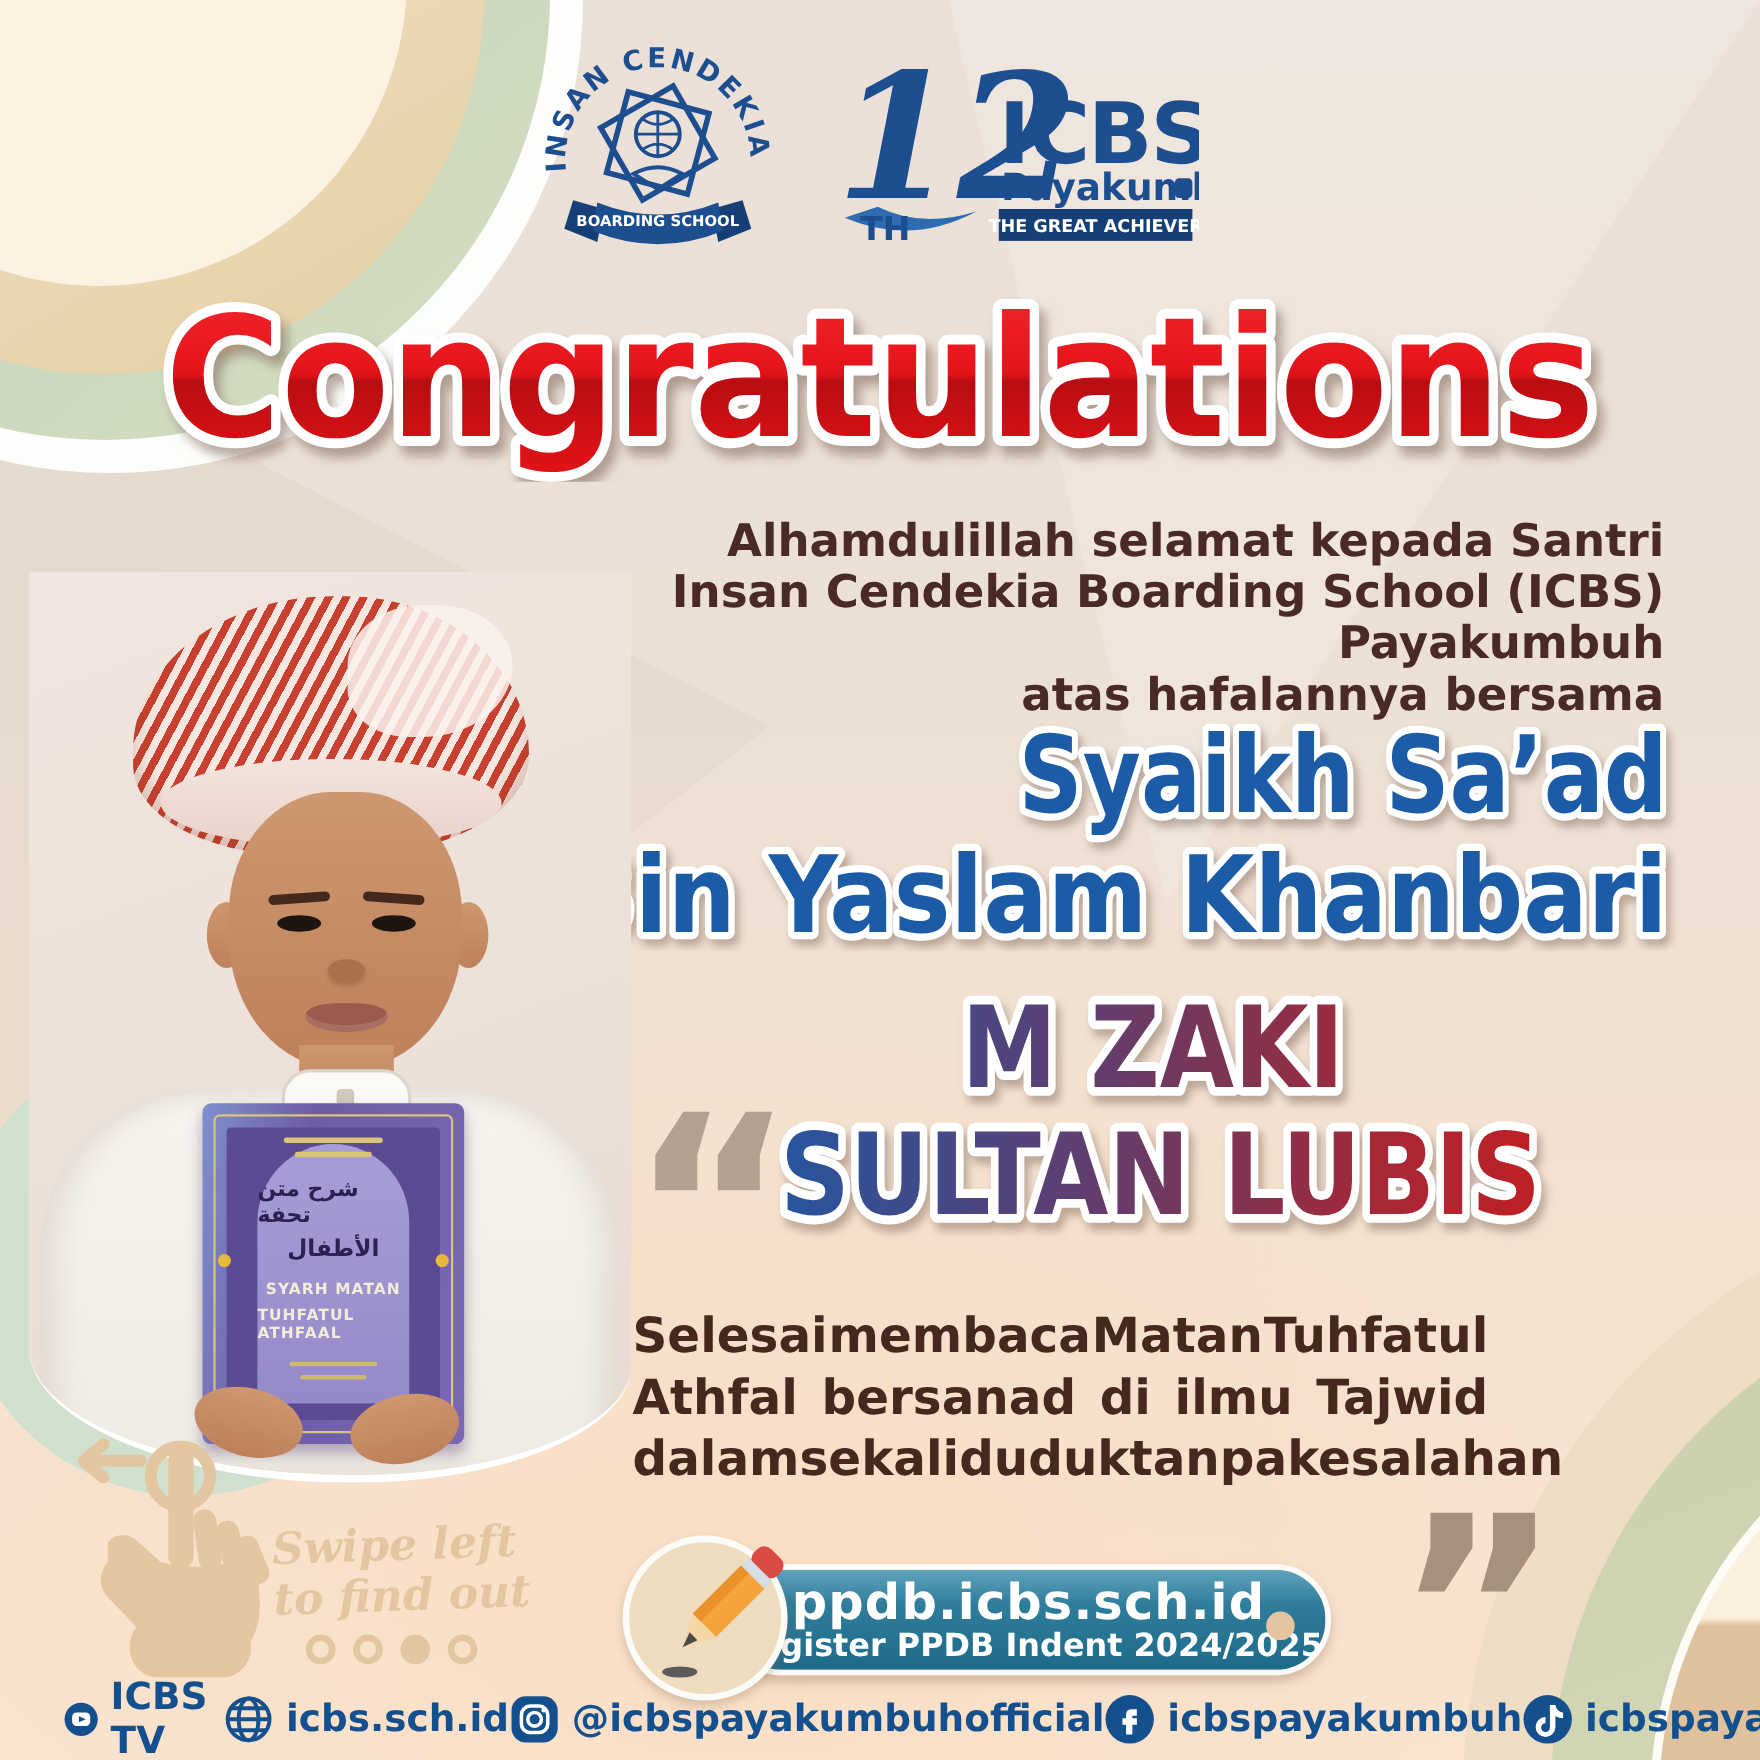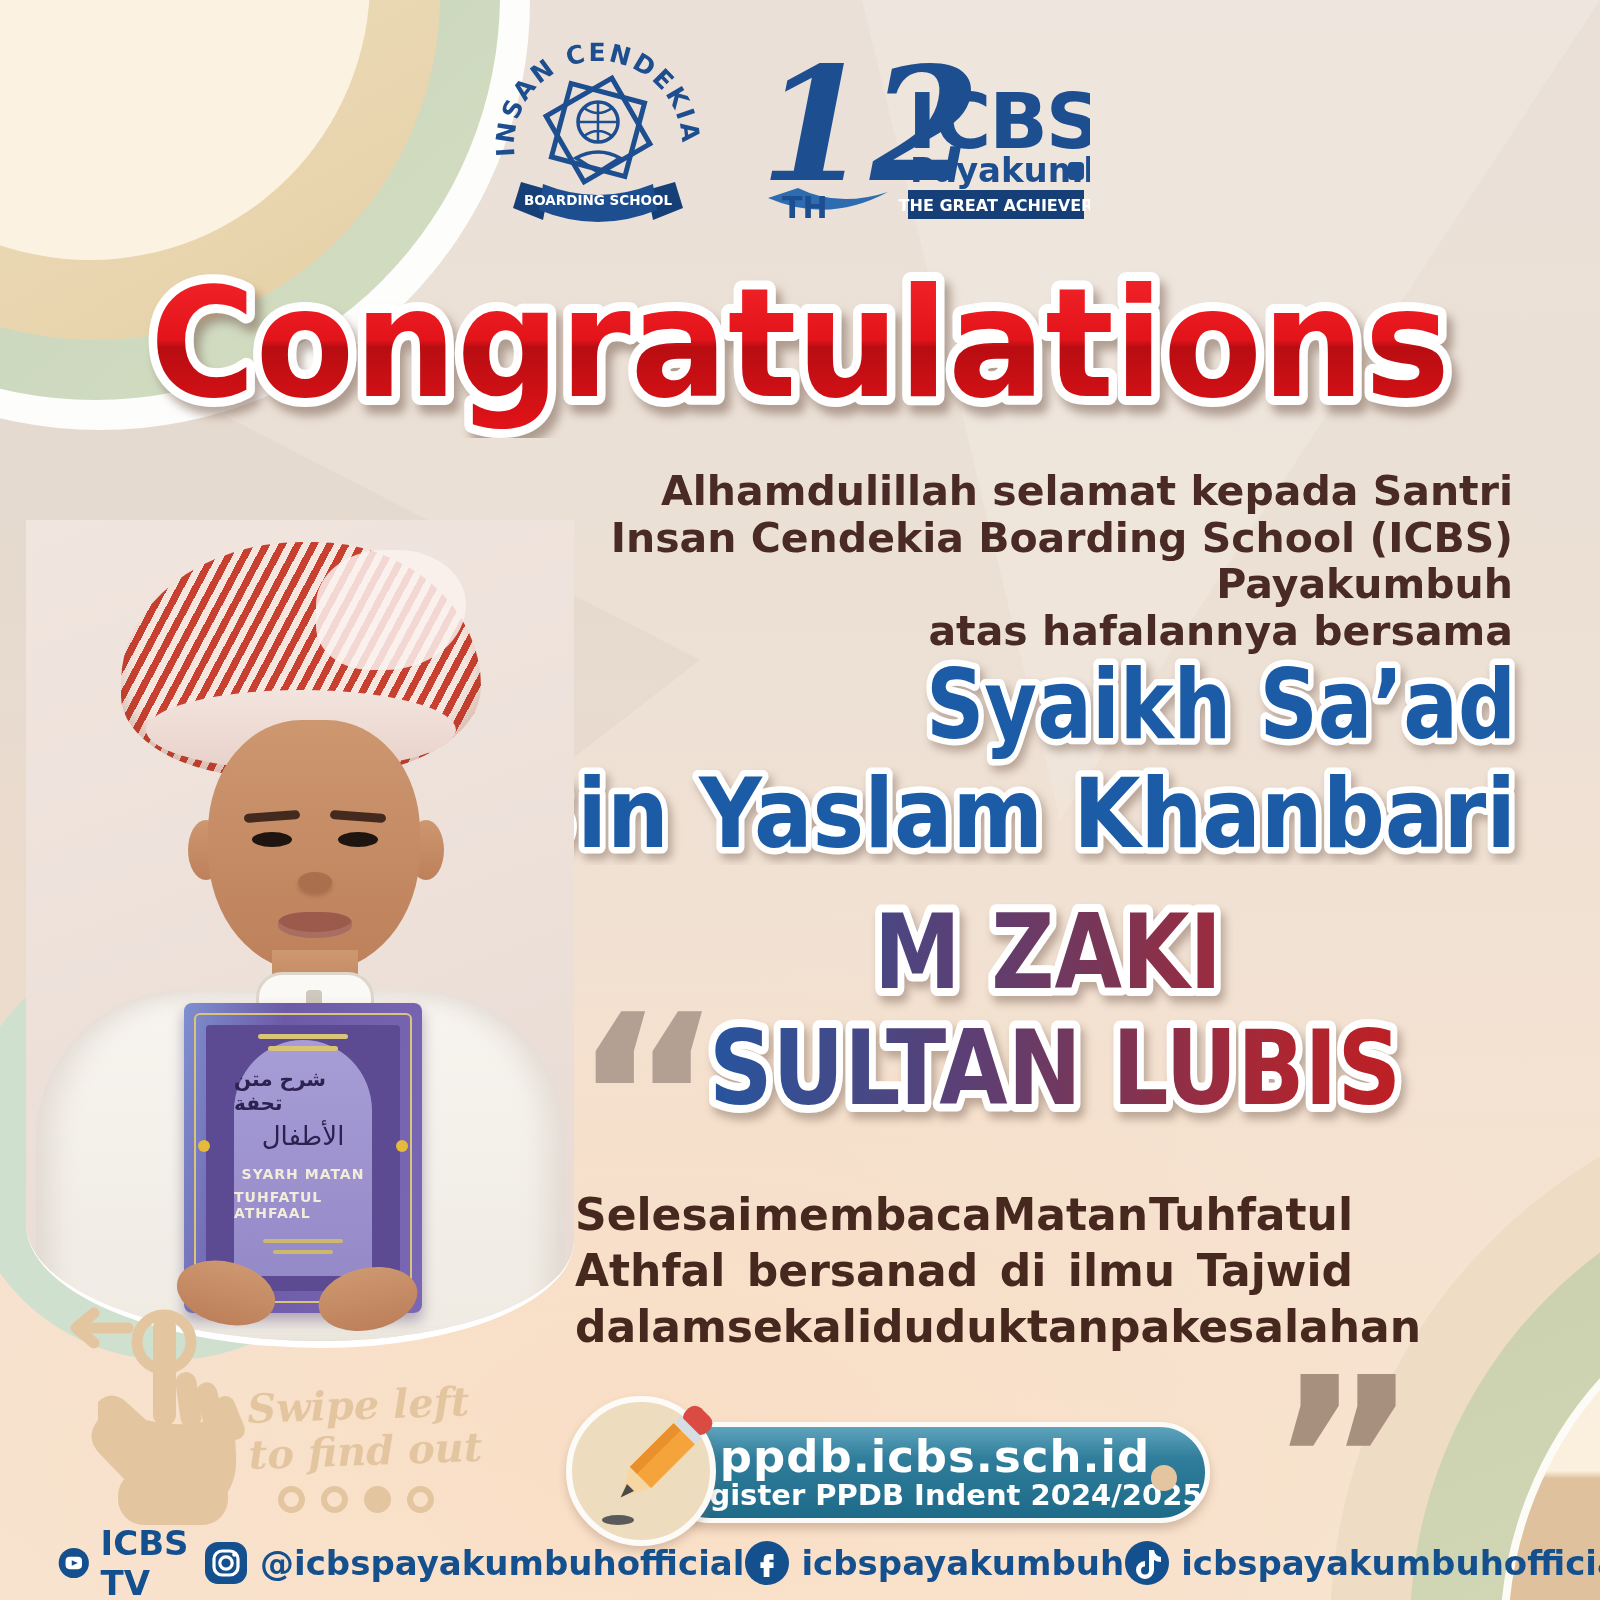--- a/index.html
+++ b/index.html
@@ -202,21 +202,21 @@
          border:2px solid #d9c478;border-radius:6px;box-sizing:border-box;"></div>
     <div class="abs" style="left:180px;top:505px;width:194px;height:266px;
          background:#5c4a92;border-radius:4px;"></div>
     <div class="abs" style="left:208px;top:520px;width:138px;height:236px;
          background:linear-gradient(180deg,#a79dd6 0%,#958ac8 100%);border-radius:50% 50% 6px 6px / 30% 30% 6px 6px;
          display:flex;flex-direction:column;align-items:center;justify-content:center;gap:4px;text-align:center;"></div>
     <div class="abs" style="left:208px;top:514px;width:138px;height:220px;display:flex;flex-direction:column;align-items:center;justify-content:space-between;gap:5px;">
       <div style="width:90px;height:5px;background:#d9c478;border-radius:3px;"></div>
       <div style="width:70px;height:5px;background:#d9c478;border-radius:3px;margin-bottom:8px;"></div>
       <div style="color:#2c2150;font-size:20px;font-weight:bold;line-height:1.2;">شرح متن تحفة</div>
-      <div style="color:#2c2150;font-size:26px;font-weight:normal;line-height:1.1;margin-bottom:8px;">الأطفال</div>
+      <div style="color:#2c2150;font-size:21px;font-weight:bold;line-height:1.1;margin-bottom:8px;">الأطفال</div>
       <div style="color:#f2ecd9;font-size:14px;font-weight:bold;letter-spacing:1px;">SYARH MATAN</div>
       <div style="color:#f2ecd9;font-size:14px;font-weight:bold;letter-spacing:1px;margin-bottom:10px;">TUHFATUL ATHFAAL</div>
       <div style="width:80px;height:4px;background:#cbb96e;border-radius:3px;"></div>
       <div style="width:60px;height:4px;background:#cbb96e;border-radius:3px;"></div>
     </div>
     <div class="abs" style="left:172px;top:620px;width:12px;height:12px;border-radius:50%;background:#e5b93c;"></div>
     <div class="abs" style="left:370px;top:620px;width:12px;height:12px;border-radius:50%;background:#e5b93c;"></div>
 
     <div class="abs skin" style="left:150px;top:742px;width:100px;height:62px;border-radius:50%;transform:rotate(14deg);"></div>
     <div class="abs skin" style="left:292px;top:748px;width:100px;height:62px;border-radius:50%;transform:rotate(-12deg);"></div>
@@ -269,20 +269,30 @@
     <div class="f-item">
       <svg width="46" height="46" viewBox="0 0 46 46">
         <circle cx="23" cy="23" r="22" fill="#15508e"></circle>
         <rect x="11" y="14" width="24" height="18" rx="6" fill="#ffffff"></rect>
         <polygon points="20,19 29,23 20,27" fill="#15508e"></polygon>
       </svg>
       <span>ICBS TV</span>
     </div>
     <div class="f-item">
       <svg width="46" height="46" viewBox="0 0 46 46">
+        <g fill="none" stroke="#15508e" stroke-width="3.6">
+          <circle cx="23" cy="23" r="19"></circle>
+          <ellipse cx="23" cy="23" rx="9" ry="19"></ellipse>
+          <path d="M 4 23 h 38 M 7 13 h 32 M 7 33 h 32"></path>
+        </g>
+      </svg>
+      <span>icbs.sch.id</span>
+    </div>
+    <div class="f-item">
+      <svg width="46" height="46" viewBox="0 0 46 46">
         <rect x="2" y="2" width="42" height="42" rx="13" fill="#15508e"></rect>
         <rect x="11" y="11" width="24" height="24" rx="8" fill="none" stroke="#ffffff" stroke-width="3.2"></rect>
         <circle cx="23" cy="23" r="6.2" fill="none" stroke="#ffffff" stroke-width="3.2"></circle>
         <circle cx="31.5" cy="14.5" r="2.3" fill="#ffffff"></circle>
       </svg>
       <span>@icbspayakumbuhofficial</span>
     </div>
     <div class="f-item">
       <svg width="46" height="46" viewBox="0 0 46 46">
         <circle cx="23" cy="23" r="22" fill="#15508e"></circle>

